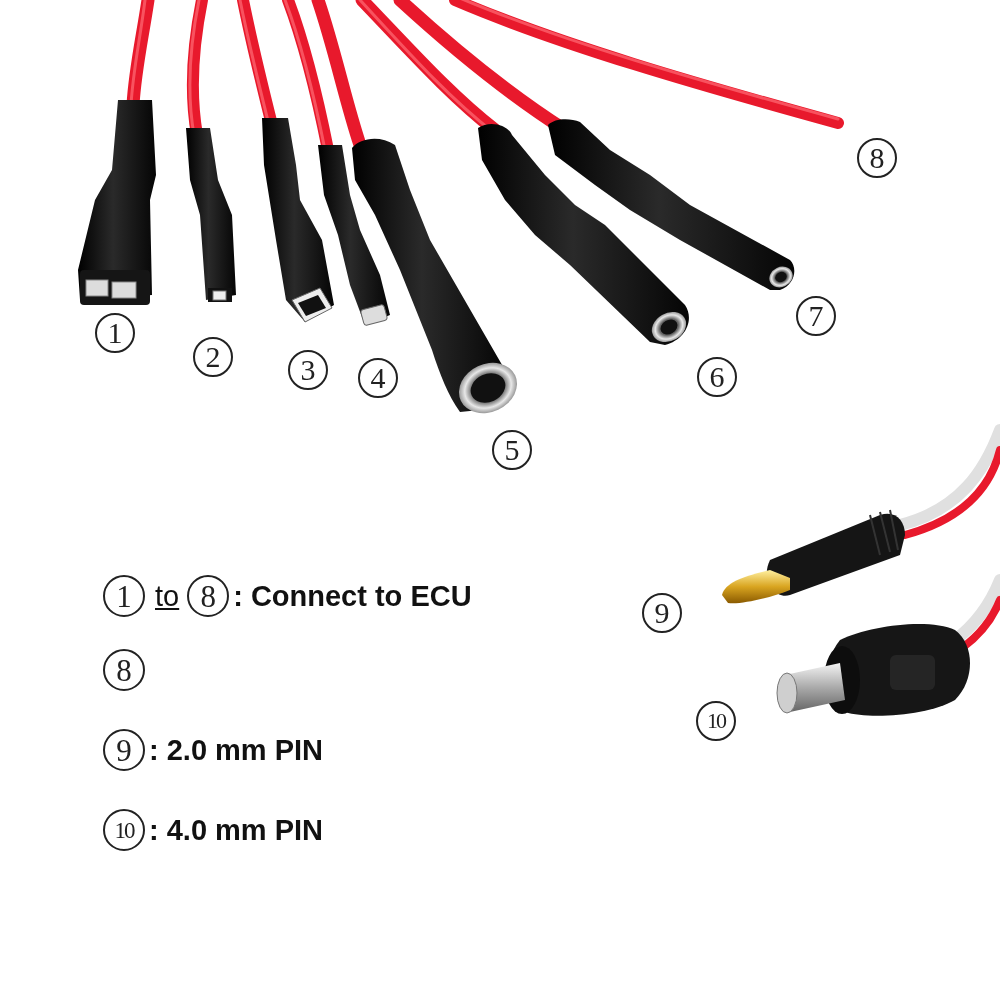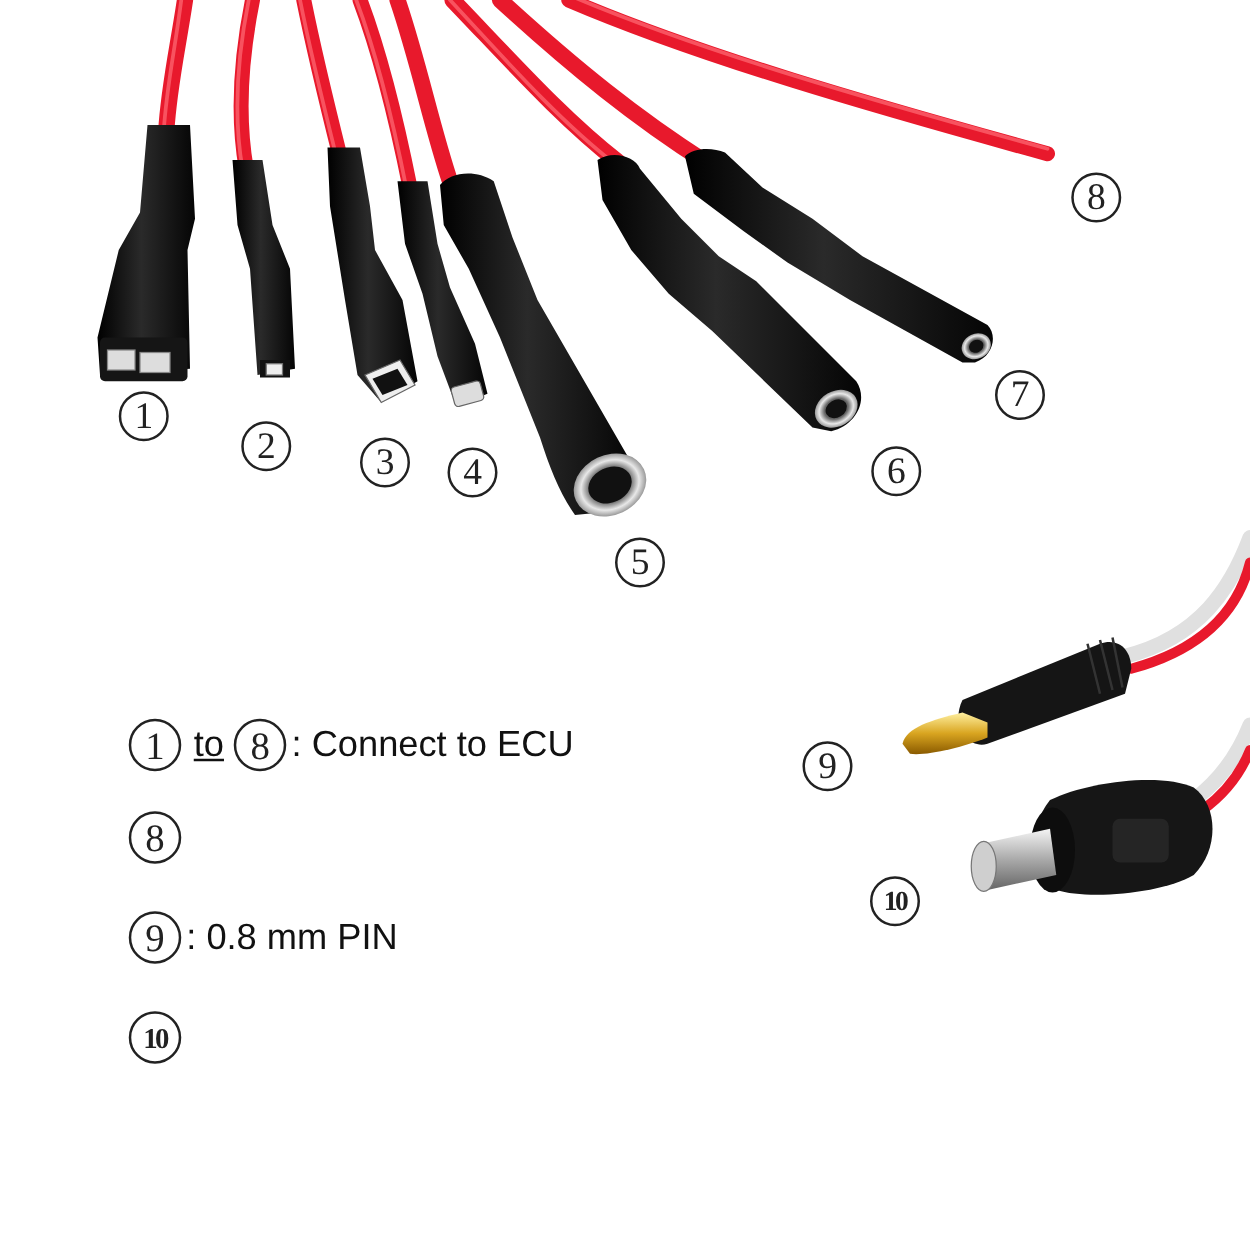--- a/index.html
+++ b/index.html
@@ -1,24 +1,24 @@
 <!DOCTYPE html>
 <html><head>
 <meta charset="utf-8">
 <style>
   html, body { margin: 0; padding: 0; background: #ffffff; }
   .stage { position: relative; width: 1000px; height: 987px; background: #ffffff; overflow: hidden; font-family: "Liberation Sans", sans-serif; }
   svg.art { position: absolute; left: 0; top: 0; }
   .num { position: absolute; width: 40px; height: 40px; border: 2px solid #222; border-radius: 50%; box-sizing: border-box; display: flex; align-items: center; justify-content: center; font-family: "Liberation Serif", serif; font-size: 30px; color: #222; line-height: 1; background: transparent; }
-  .num.small { font-size: 22px; letter-spacing: -2px; font-weight: bold; }
+  .num.small { font-size: 22px; letter-spacing: -2px; }
   .legend { position: absolute; left: 103px; top: 575px; }
   .legend-row { position: absolute; left: 0; display: flex; align-items: center; white-space: nowrap; font-size: 29px; color: #111; }
   .legend-row .lnum { position: static; width: 42px; height: 42px; font-size: 31px; }
   .legend-row .lnum.small { font-size: 23px; }
-  .legend-row .txt { margin-left: 4px; }
+  .legend-row .txt { margin-left: 4px; font-weight: bold; }
   .legend-row .to { margin: 0 8px 0 10px; text-decoration: underline; }
 </style>
 </head>
 <body>
 
 <div class="stage">
 
   <svg class="art" width="1000" height="987" viewBox="0 0 1000 987">
     <defs>
       <linearGradient id="sleeveGrad" x1="0" y1="0" x2="1" y2="0">
@@ -143,20 +143,21 @@
       <span class="num lnum">1</span>
       <span class="to">to</span>
       <span class="num lnum">8</span>
       <span class="txt">: Connect to ECU</span>
     </div>
     <div class="legend-row" style="top:74px;">
       <span class="num lnum">8</span>
     </div>
     <div class="legend-row" style="top:154px;">
       <span class="num lnum">9</span>
-      <span class="txt">: 0.8 mm PIN</span>
+      <span class="txt">: 2.0 mm PIN</span>
     </div>
     <div class="legend-row" style="top:234px;">
       <span class="num lnum small">10</span>
+      <span class="txt">: 4.0 mm PIN</span>
     </div>
   </div>
 
 </div>
 
 </body></html>

